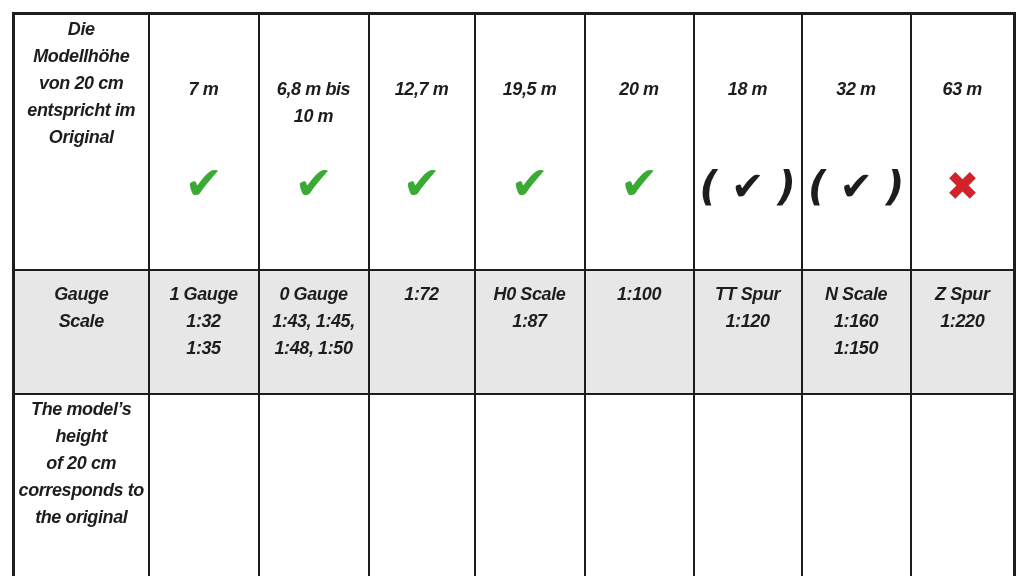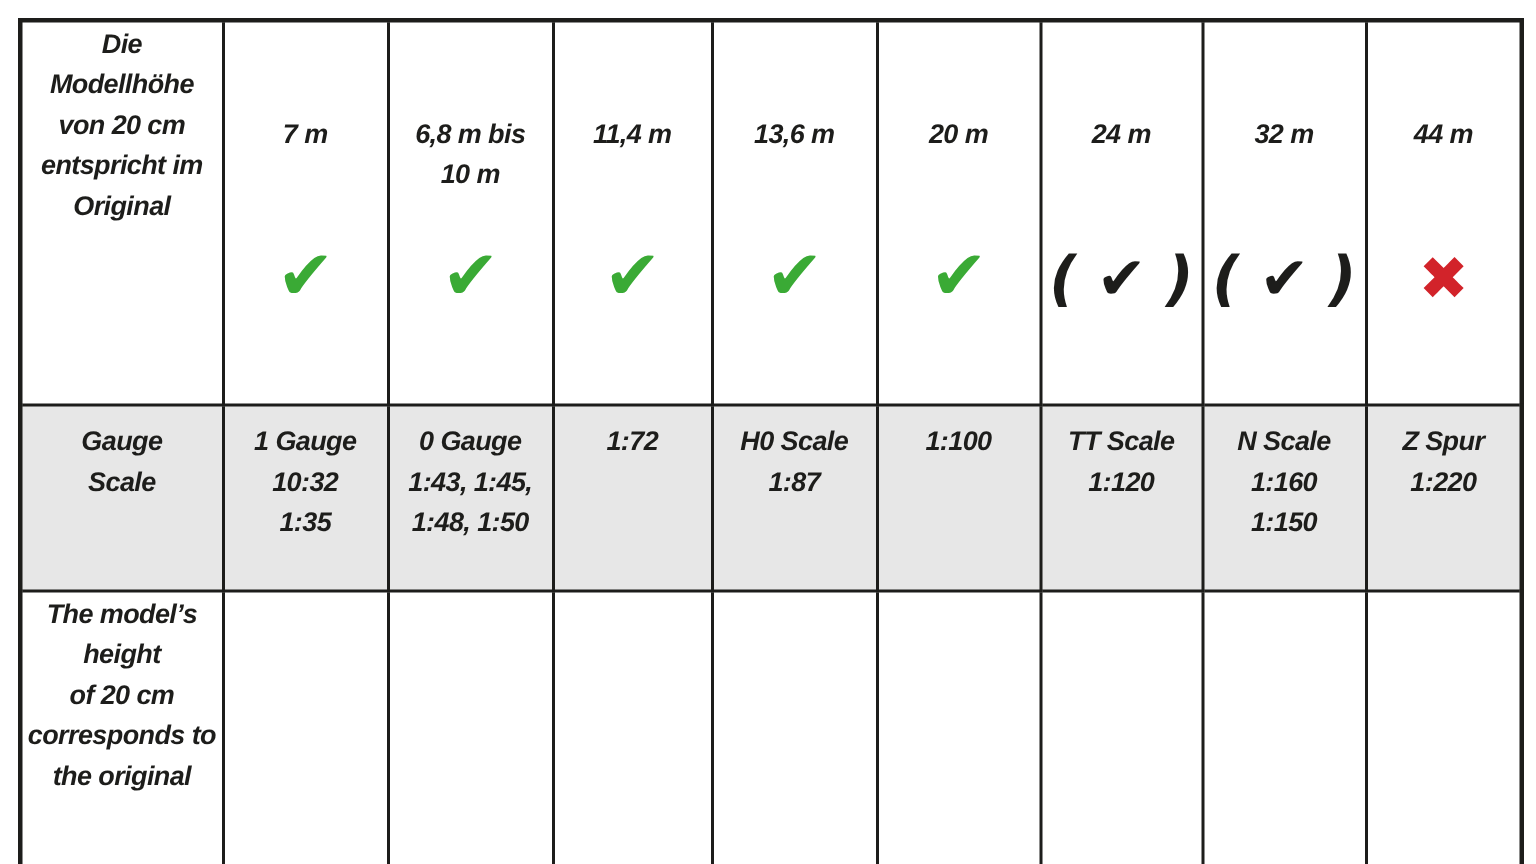--- a/index.html
+++ b/index.html
@@ -107,70 +107,70 @@
       </td>
       <td class="val">
         <div class="cellwrap">
           <div class="vtext">6,8 m bis
 10 m</div>
           <span class="mark mark-check"></span>
         </div>
       </td>
       <td class="val">
         <div class="cellwrap">
-          <div class="vtext">11,4 m</div>
-          <span class="mark mark-check"></span>
-        </div>
-      </td>
-      <td class="val">
-        <div class="cellwrap">
-          <div class="vtext">13,6 m</div>
+          <div class="vtext">12,7 m</div>
+          <span class="mark mark-check"></span>
+        </div>
+      </td>
+      <td class="val">
+        <div class="cellwrap">
+          <div class="vtext">19,5 m</div>
           <span class="mark mark-check"></span>
         </div>
       </td>
       <td class="val">
         <div class="cellwrap">
           <div class="vtext">20 m</div>
           <span class="mark mark-check"></span>
         </div>
       </td>
       <td class="val">
         <div class="cellwrap">
-          <div class="vtext">24 m</div>
+          <div class="vtext">18 m</div>
           <span class="mark mark-check-paren"></span>
         </div>
       </td>
       <td class="val">
         <div class="cellwrap">
           <div class="vtext">32 m</div>
           <span class="mark mark-check-paren"></span>
         </div>
       </td>
       <td class="val">
         <div class="cellwrap">
-          <div class="vtext">44 m</div>
+          <div class="vtext">63 m</div>
           <span class="mark mark-cross"></span>
         </div>
       </td>
     </tr>
 
     <tr class="hdr">
       <td class="lbl">Gauge
 Scale</td>
       <td>1 Gauge
-10:32
+1:32
 1:35</td>
       <td>0 Gauge
 1:43, 1:45,
 1:48, 1:50</td>
       <td>1:72</td>
       <td>H0 Scale
 1:87</td>
       <td>1:100</td>
-      <td>TT Scale
+      <td>TT Spur
 1:120</td>
       <td>N Scale
 1:160
 1:150</td>
       <td>Z Spur
 1:220</td>
     </tr>
 
     <tr class="ven">
       <td class="lblval">The model’s

